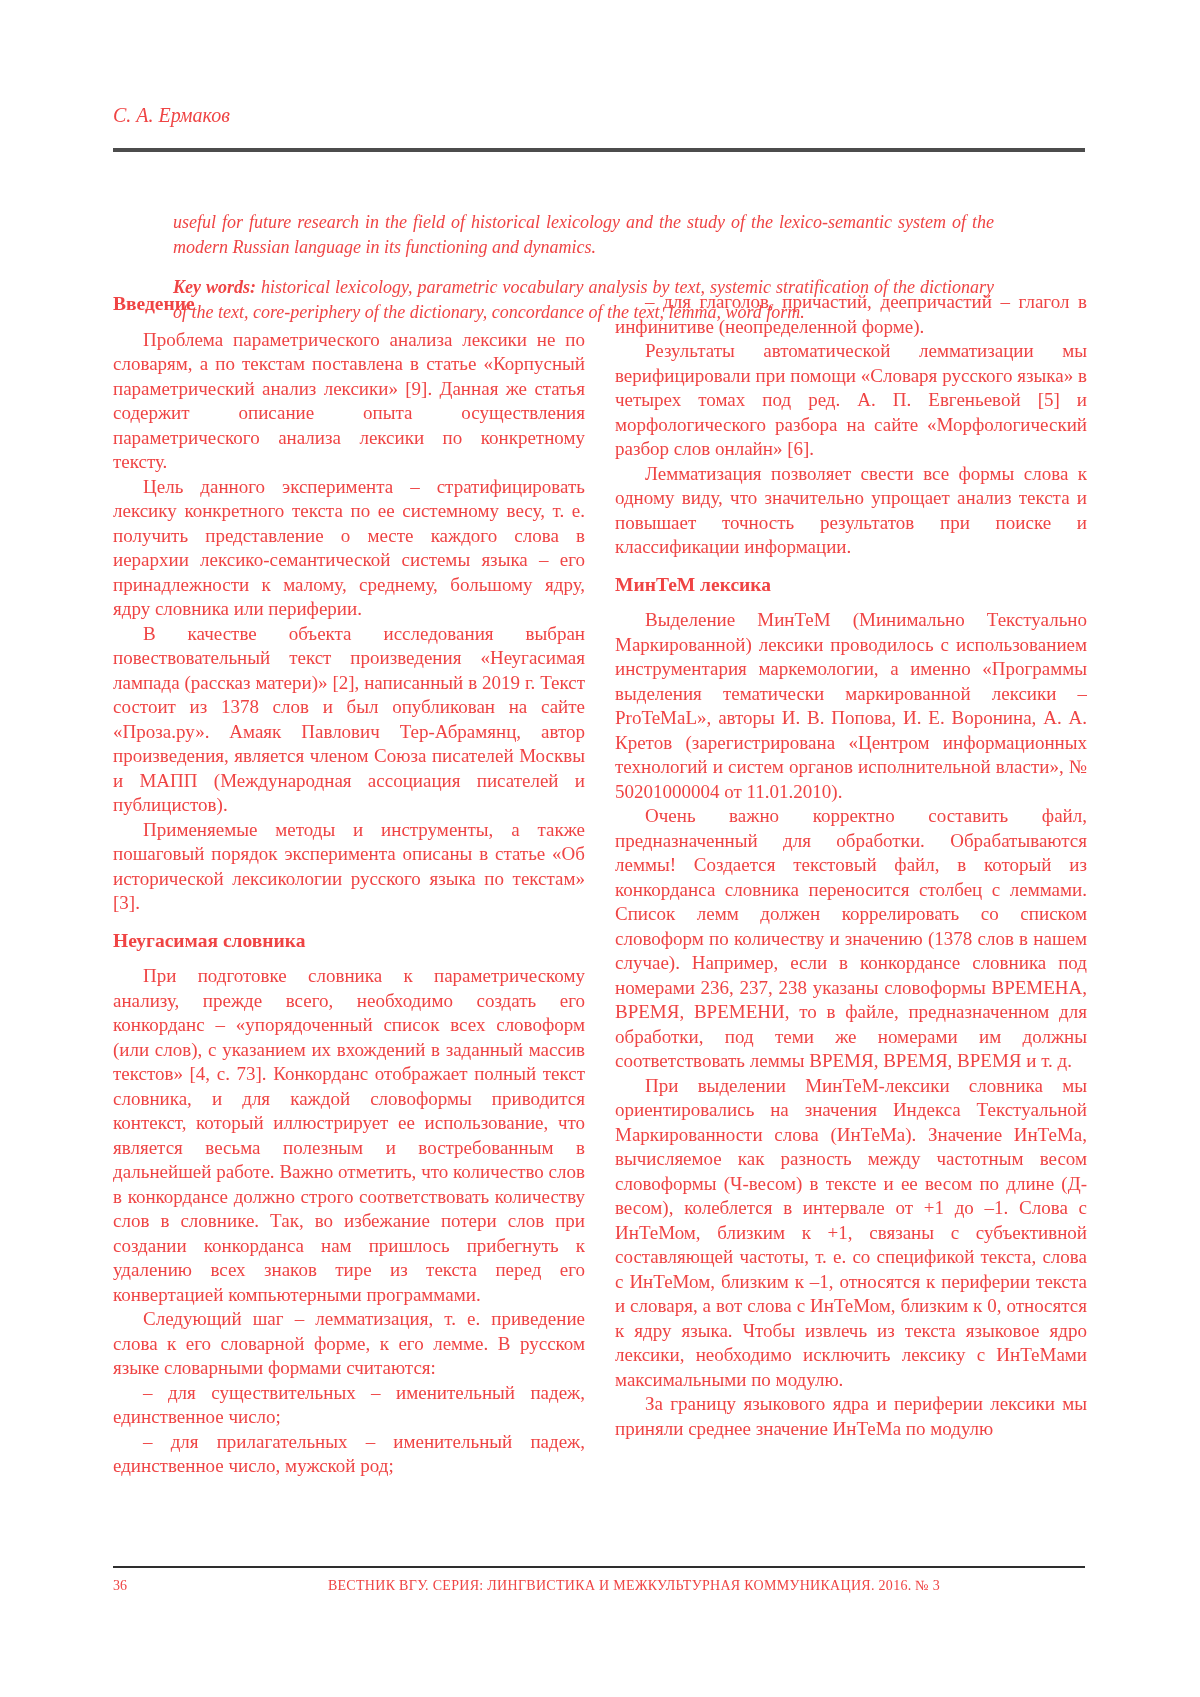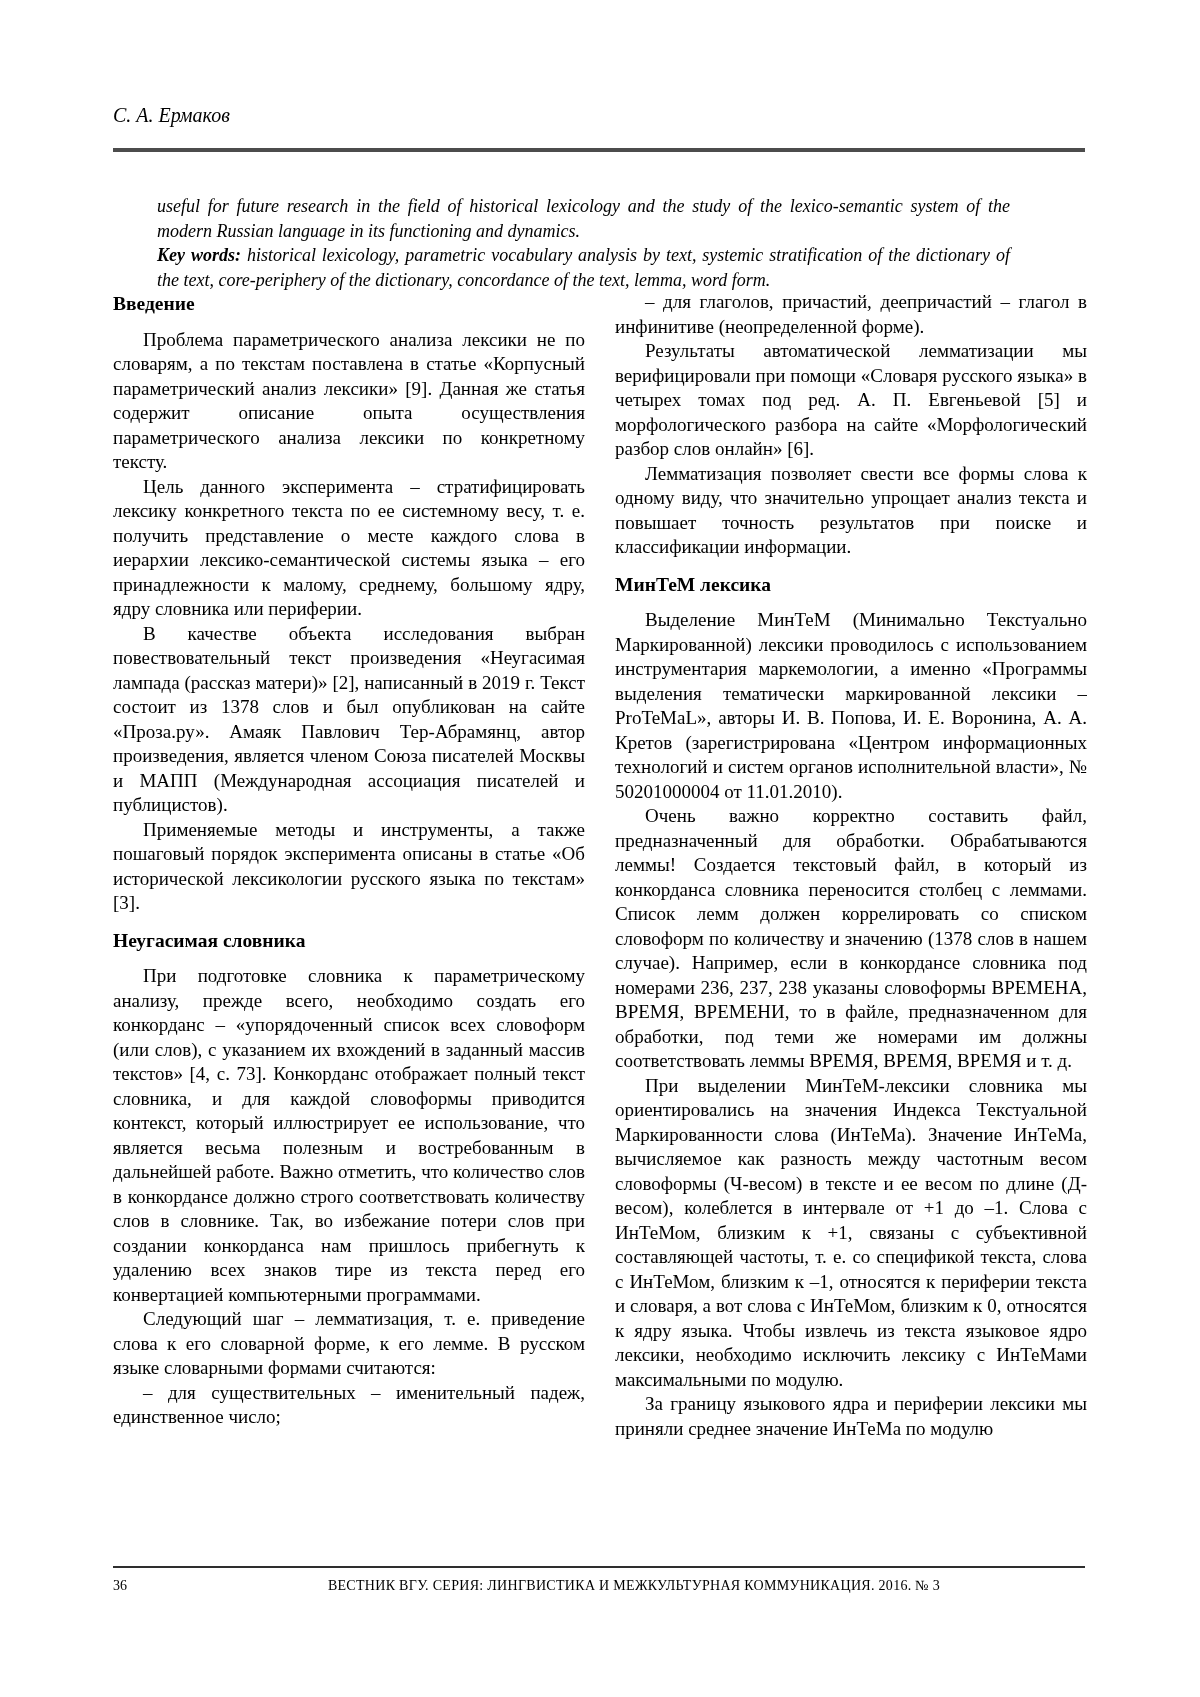--- a/index.html
+++ b/index.html
@@ -1,30 +1,30 @@
 <!DOCTYPE html>
 <html><head>
 <meta charset="utf-8">
 <style>
   html,body{margin:0;padding:0;background:#ffffff;}
   .page{
     position:relative;width:1200px;height:1697px;background:#ffffff;
-    font-family:"Liberation Serif","DejaVu Serif",serif;color:#000000;overflow:hidden;
+    font-family:"Liberation Serif","DejaVu Serif",serif;color:#ef4444;overflow:hidden;
   }
   .running-header{
     position:absolute;left:113px;right:115px;top:104px;
     display:flex;justify-content:space-between;align-items:baseline;
     font-style:italic;font-size:20px;
   }
   .rule-top{position:absolute;left:113px;right:115px;top:148px;height:4px;background:#4c4c4c;}
   .abstract{
     position:absolute;left:157px;right:190px;top:194px;
     font-style:italic;font-size:18px;line-height:24.5px;text-align:justify;
   }
-  .abstract p{margin:0;}
+  .abstract p{margin:16px;}
   .kw-label{font-weight:bold;}
   .columns{
     position:absolute;left:113px;top:290px;width:974px;height:1186px;
     display:flex;gap:30px;overflow:hidden;
   }
   .col{width:472px;font-size:19px;line-height:24.5px;text-align:justify;}
   .col p{margin:0;text-indent:30px;}
   .col h2{
     margin:13px 0 11px;font-size:19.5px;font-weight:bold;text-align:left;
     text-indent:0;
@@ -59,20 +59,21 @@
     <div class="col">
       <h2>Введение</h2>
       <p>Проблема параметрического анализа лексики не по словарям, а по текстам поставлена в статье «Корпусный параметрический анализ лексики» [9]. Данная же статья содержит описание опыта осуществления параметрического анализа лексики по конкретному тексту.</p>
       <p>Цель данного эксперимента – стратифицировать лексику конкретного текста по ее системному весу, т. е. получить представление о месте каждого слова в иерархии лексико-семантической системы языка – его принадлежности к малому, среднему, большому ядру, ядру словника или периферии.</p>
       <p>В качестве объекта исследования выбран повествовательный текст произведения «Неугасимая лампада (рассказ матери)» [2], написанный в 2019 г. Текст состоит из 1378 слов и был опубликован на сайте «Проза.ру». Амаяк Павлович Тер-Абрамянц, автор произведения, является членом Союза писателей Москвы и МАПП (Международная ассоциация писателей и публицистов).</p>
       <p>Применяемые методы и инструменты, а также пошаговый порядок эксперимента описаны в статье «Об исторической лексикологии русского языка по текстам» [3].</p>
       <h2>Неугасимая словника</h2>
       <p>При подготовке словника к параметрическому анализу, прежде всего, необходимо создать его конкорданс – «упорядоченный список всех словоформ (или слов), с указанием их вхождений в заданный массив текстов» [4, с. 73]. Конкорданс отображает полный текст словника, и для каждой словоформы приводится контекст, который иллюстрирует ее использование, что является весьма полезным и востребованным в дальнейшей работе. Важно отметить, что количество слов в конкордансе должно строго соответствовать количеству слов в словнике. Так, во избежание потери слов при создании конкорданса нам пришлось прибегнуть к удалению всех знаков тире из текста перед его конвертацией компьютерными программами.</p>
       <p>Следующий шаг – лемматизация, т. е. приведение слова к его словарной форме, к его лемме. В русском языке словарными формами считаются:</p>
       <p>– для существительных – именительный падеж, единственное число;</p>
+      <p>– для прилагательных – именительный падеж, единственное число, мужской род;</p>
     </div>
 
     <div class="col">
       <p>– для глаголов, причастий, деепричастий – глагол в инфинитиве (неопределенной форме).</p>
       <p>Результаты автоматической лемматизации мы верифицировали при помощи «Словаря русского языка» в четырех томах под ред. А. П. Евгеньевой [5] и морфологического разбора на сайте «Морфологический разбор слов онлайн» [6].</p>
       <p>Лемматизация позволяет свести все формы слова к одному виду, что значительно упрощает анализ текста и повышает точность результатов при поиске и классификации информации.</p>
       <h2>МинТеМ лексика</h2>
       <p>Выделение МинТеМ (Минимально Текстуально Маркированной) лексики проводилось с использованием инструментария маркемологии, а именно «Программы выделения тематически маркированной лексики – ProTeMaL», авторы И. В. Попова, И. Е. Воронина, А. А. Кретов (зарегистрирована «Центром информационных технологий и систем органов исполнительной власти», № 50201000004 от 11.01.2010).</p>
       <p>Очень важно корректно составить файл, предназначенный для обработки. Обрабатываются леммы! Создается текстовый файл, в который из конкорданса словника переносится столбец с леммами. Список лемм должен коррелировать со списком словоформ по количеству и значению (1378 слов в нашем случае). Например, если в конкордансе словника под номерами 236, 237, 238 указаны словоформы ВРЕМЕНА, ВРЕМЯ, ВРЕМЕНИ, то в файле, предназначенном для обработки, под теми же номерами им должны соответствовать леммы ВРЕМЯ, ВРЕМЯ, ВРЕМЯ и т. д.</p>
       <p>При выделении МинТеМ-лексики словника мы ориентировались на значения Индекса Текстуальной Маркированности слова (ИнТеМа). Значение ИнТеМа, вычисляемое как разность между частотным весом словоформы (Ч-весом) в тексте и ее весом по длине (Д-весом), колеблется в интервале от +1 до –1. Слова с ИнТеМом, близким к +1, связаны с субъективной составляющей частоты, т. е. со спецификой текста, слова с ИнТеМом, близким к –1, относятся к периферии текста и словаря, а вот слова с ИнТеМом, близким к 0, относятся к ядру языка. Чтобы извлечь из текста языковое ядро лексики, необходимо исключить лексику с ИнТеМами максимальными по модулю.</p>

